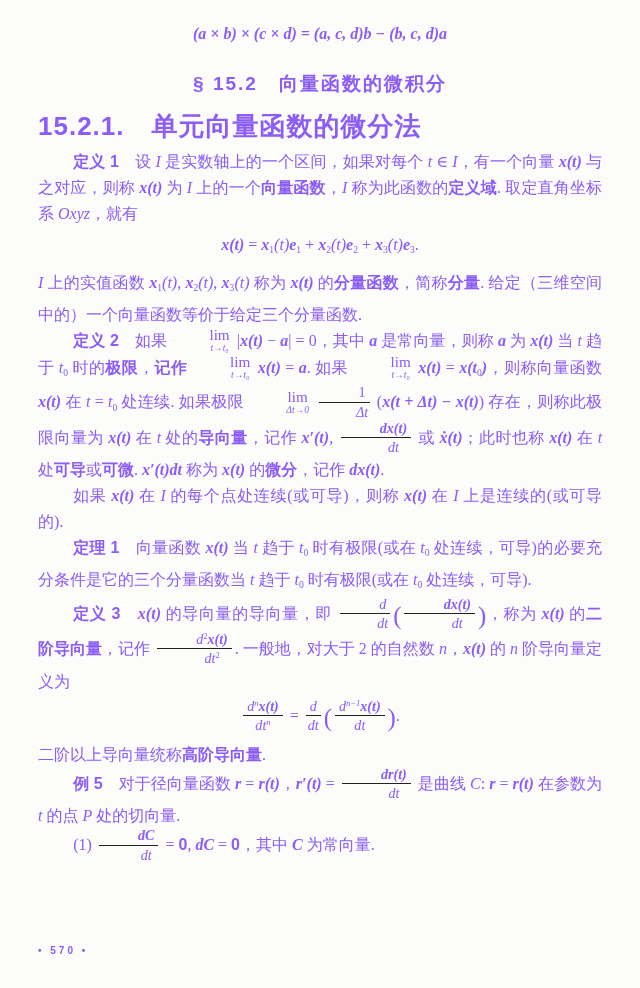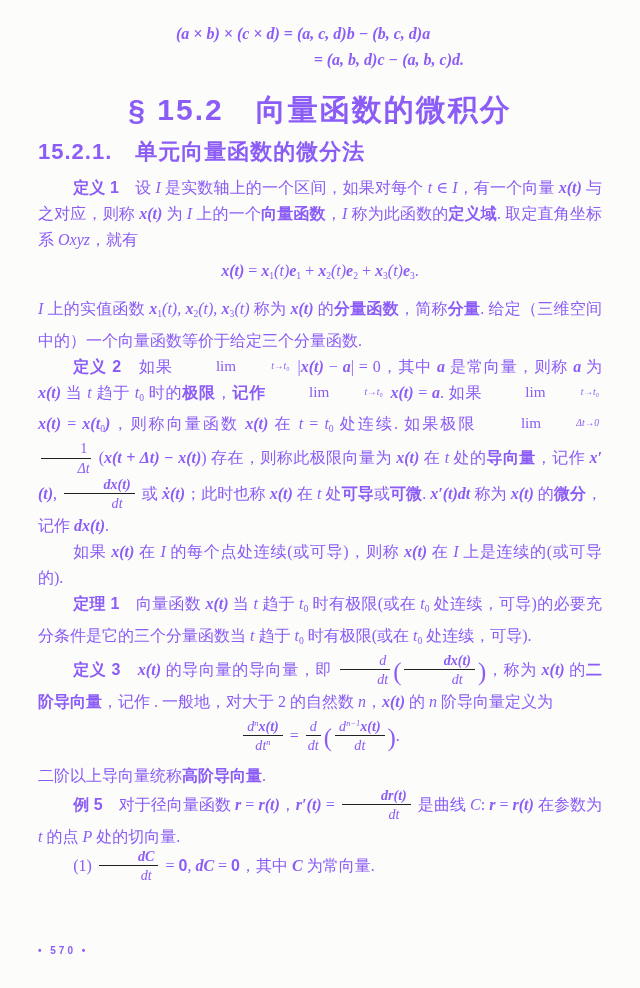--- a/index.html
+++ b/index.html
@@ -22,29 +22,29 @@
   .doc{width:100%;}
   .blk{margin:0;}
   .blk.p{text-align:justify;}
   .blk.p.indent{text-indent:2.2em;}
   .blk.display{text-align:center;margin:5px 0 7px 0;}
   .display-inner{display:inline-block;text-align:left;}
   .display-line{white-space:nowrap;}
   [data-name="display-triple-product"] .display-line:nth-child(2){padding-left:8.6em;}
   .blk.h1{
     text-align:center;
-    font-size:30px;
+    font-size:19px;
     font-weight:bold;
     font-family:"Liberation Sans","DejaVu Sans",sans-serif;
     margin:22px 0 14px 0;
     letter-spacing:2px;
     line-height:30px;
   }
   .blk.h2{
-    font-size:22px;
+    font-size:26px;
     font-weight:bold;
     font-family:"Liberation Sans","DejaVu Sans",sans-serif;
     margin:10px 0 10px 0;
     letter-spacing:1px;
     line-height:26px;
   }
   
   .s-b{font-weight:bold;font-family:"Liberation Sans","DejaVu Sans",sans-serif;}
   .s-mi{font-style:italic;font-family:"Liberation Serif","DejaVu Serif",serif;}
   .s-mb{font-style:italic;font-weight:bold;font-family:"Liberation Serif","DejaVu Serif",serif;}
@@ -54,38 +54,38 @@
   
   .frac{
     display:inline-flex;flex-direction:column;align-items:center;
     vertical-align:middle;position:relative;top:-2px;
     line-height:1.15;font-size:0.88em;margin:0 3px;
   }
   .frac .num{border-bottom:1.4px solid #222;padding:0 4px 1px 4px;white-space:nowrap;}
   .frac .den{padding-top:1px;white-space:nowrap;text-align:right;}
   
   .lim{
-    display:inline-flex;flex-direction:row;align-items:center;
+    display:inline-flex;flex-direction:column;align-items:center;
     vertical-align:middle;position:relative;top:-2px;
     line-height:1.05;margin:0 3px;
   }
   .lim .lim-top{font-size:0.95em;}
   .lim .lim-under{font-size:0.6em;font-style:italic;margin-top:0px;}
   .page-number{
     position:absolute;left:38px;bottom:24px;
     font-weight:bold;font-size:10px;letter-spacing:3px;
     font-family:"Liberation Sans","DejaVu Sans",sans-serif;
   }
 </style>
 </head>
 <body>
 
 <div class="page" data-name="book-page">
   <div class="doc" data-name="document-body">
-      <div class="blk display" data-name="display-triple-product"><span class="display-inner"><div class="display-line"><span class="s-mb">(a × b) × (c × d) = (a, c, d)b − (b, c, d)a</span></div><div class="display-line"><span class="s-mb">= (a, b, d)c − (a, b, c)d.</span></div></span></div>
+      <div class="blk display" data-name="display-triple-product"><span class="display-inner"><div class="display-line"><span class="s-mb">(a × b) × (c × d) = (a, c, d)b − (b, c, d)a</span></div></span></div>
       <div class="blk h1" data-name="section-heading"><span class="s-b">§ 15.2　向量函数的微积分</span></div>
       <div class="blk h2" data-name="subsection-heading"><span class="s-b">15.2.1.　单元向量函数的微分法</span></div>
       <div class="blk p indent" data-name="para-definition-1"><span class="s-b">定义 1</span><span>　设 </span><span class="s-mi">I</span><span> 是实数轴上的一个区间，如果对每个 </span><span class="s-mi">t</span><span> ∈ </span><span class="s-mi">I</span><span>，有一个向量 </span><span class="s-mb">x(t)</span><span> 与之对应，则称 </span><span class="s-mb">x(t)</span><span> 为 </span><span class="s-mi">I</span><span> 上的一个</span><span class="s-b">向量函数</span><span>，</span><span class="s-mi">I</span><span> 称为此函数的</span><span class="s-b">定义域</span><span>. 取定直角坐标系 </span><span class="s-mi">Oxyz</span><span>，就有</span></div>
       <div class="blk display" data-name="display-component-form"><span class="display-inner"><div class="display-line"><span class="s-mb">x(t)</span><span> = </span><span class="s-mb">x</span><span class="s-sub">1</span><span class="s-mi">(t)</span><span class="s-mb">e</span><span class="s-sub">1</span><span> + </span><span class="s-mb">x</span><span class="s-sub">2</span><span class="s-mi">(t)</span><span class="s-mb">e</span><span class="s-sub">2</span><span> + </span><span class="s-mb">x</span><span class="s-sub">3</span><span class="s-mi">(t)</span><span class="s-mb">e</span><span class="s-sub">3</span><span>.</span></div></span></div>
       <div class="blk p" data-name="para-component-functions"><span class="s-mi">I</span><span> 上的实值函数 </span><span class="s-mb">x</span><span class="s-sub">1</span><span class="s-mi">(t)</span><span>, </span><span class="s-mb">x</span><span class="s-sub">2</span><span class="s-mi">(t)</span><span>, </span><span class="s-mb">x</span><span class="s-sub">3</span><span class="s-mi">(t)</span><span> 称为 </span><span class="s-mb">x(t)</span><span> 的</span><span class="s-b">分量函数</span><span>，简称</span><span class="s-b">分量</span><span>. 给定（三维空间中的）一个向量函数等价于给定三个分量函数.</span></div>
       <div class="blk p indent" data-name="para-definition-2"><span class="s-b">定义 2</span><span>　如果 </span><span class="lim" data-name="limit-operator">
           <span class="lim-top">lim</span>
           <span class="lim-under">t→t₀</span>
         </span><span> |</span><span class="s-mb">x(t)</span><span> − </span><span class="s-mb">a</span><span>| = 0，其中 </span><span class="s-mb">a</span><span> 是常向量，则称 </span><span class="s-mb">a</span><span> 为 </span><span class="s-mb">x(t)</span><span> 当 </span><span class="s-mi">t</span><span> 趋于 </span><span class="s-mi">t</span><span class="s-sub">0</span><span> 时的</span><span class="s-b">极限</span><span>，</span><span class="s-b">记作</span><span> </span><span class="lim" data-name="limit-operator">
           <span class="lim-top">lim</span>
@@ -104,21 +104,24 @@
           <span class="den"><span class="s-mi">dt</span></span>
         </span><span> 或 </span><span class="s-mb">ẋ(t)</span><span>；此时也称 </span><span class="s-mb">x(t)</span><span> 在 </span><span class="s-mi">t</span><span> 处</span><span class="s-b">可导</span><span>或</span><span class="s-b">可微</span><span>. </span><span class="s-mb">x′(t)dt</span><span> 称为 </span><span class="s-mb">x(t)</span><span> 的</span><span class="s-b">微分</span><span>，记作 </span><span class="s-mb">dx(t)</span><span>.</span></div>
       <div class="blk p indent" data-name="para-continuity-on-interval"><span>如果 </span><span class="s-mb">x(t)</span><span> 在 </span><span class="s-mi">I</span><span> 的每个点处连续(或可导)，则称 </span><span class="s-mb">x(t)</span><span> 在 </span><span class="s-mi">I</span><span> 上是连续的(或可导的).</span></div>
       <div class="blk p indent" data-name="para-theorem-1"><span class="s-b">定理 1</span><span>　向量函数 </span><span class="s-mb">x(t)</span><span> 当 </span><span class="s-mi">t</span><span> 趋于 </span><span class="s-mi">t</span><span class="s-sub">0</span><span> 时有极限(或在 </span><span class="s-mi">t</span><span class="s-sub">0</span><span> 处连续，可导)的必要充分条件是它的三个分量函数当 </span><span class="s-mi">t</span><span> 趋于 </span><span class="s-mi">t</span><span class="s-sub">0</span><span> 时有极限(或在 </span><span class="s-mi">t</span><span class="s-sub">0</span><span> 处连续，可导).</span></div>
       <div class="blk p indent" data-name="para-definition-3"><span class="s-b">定义 3</span><span>　</span><span class="s-mb">x(t)</span><span> 的导向量的导向量，即 </span><span class="frac" data-name="fraction">
           <span class="num"><span class="s-mi">d</span></span>
           <span class="den"><span class="s-mi">dt</span></span>
         </span><span class="s-big">(</span><span class="frac" data-name="fraction">
           <span class="num"><span class="s-mb">dx(t)</span></span>
           <span class="den"><span class="s-mi">dt</span></span>
-        </span><span class="s-big">)</span><span>，称为 </span><span class="s-mb">x(t)</span><span> 的</span><span class="s-b">二阶导向量</span><span>，记作 </span><span>. 一般地，对大于 2 的自然数 </span><span class="s-mi">n</span><span>，</span><span class="s-mb">x(t)</span><span> 的 </span><span class="s-mi">n</span><span> 阶导向量定义为</span></div>
+        </span><span class="s-big">)</span><span>，称为 </span><span class="s-mb">x(t)</span><span> 的</span><span class="s-b">二阶导向量</span><span>，记作 </span><span class="frac" data-name="fraction">
+          <span class="num"><span class="s-mi">d</span><span class="s-sup">2</span><span class="s-mb">x(t)</span></span>
+          <span class="den"><span class="s-mi">dt</span><span class="s-sup">2</span></span>
+        </span><span>. 一般地，对大于 2 的自然数 </span><span class="s-mi">n</span><span>，</span><span class="s-mb">x(t)</span><span> 的 </span><span class="s-mi">n</span><span> 阶导向量定义为</span></div>
       <div class="blk display" data-name="display-nth-derivative"><span class="display-inner"><div class="display-line"><span class="frac" data-name="fraction">
               <span class="num"><span class="s-mi">d</span><span class="s-sup s-mi">n</span><span class="s-mb">x(t)</span></span>
               <span class="den"><span class="s-mi">dt</span><span class="s-sup s-mi">n</span></span>
             </span><span> = </span><span class="frac" data-name="fraction">
               <span class="num"><span class="s-mi">d</span></span>
               <span class="den"><span class="s-mi">dt</span></span>
             </span><span class="s-big">(</span><span class="frac" data-name="fraction">
               <span class="num"><span class="s-mi">d</span><span class="s-sup s-mi">n−1</span><span class="s-mb">x(t)</span></span>
               <span class="den"><span class="s-mi">dt</span></span>
             </span><span class="s-big">)</span><span>.</span></div></span></div>

